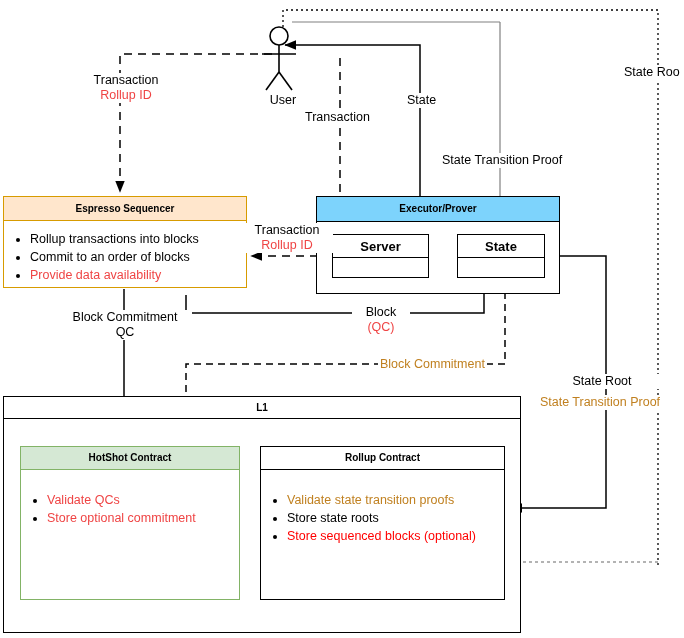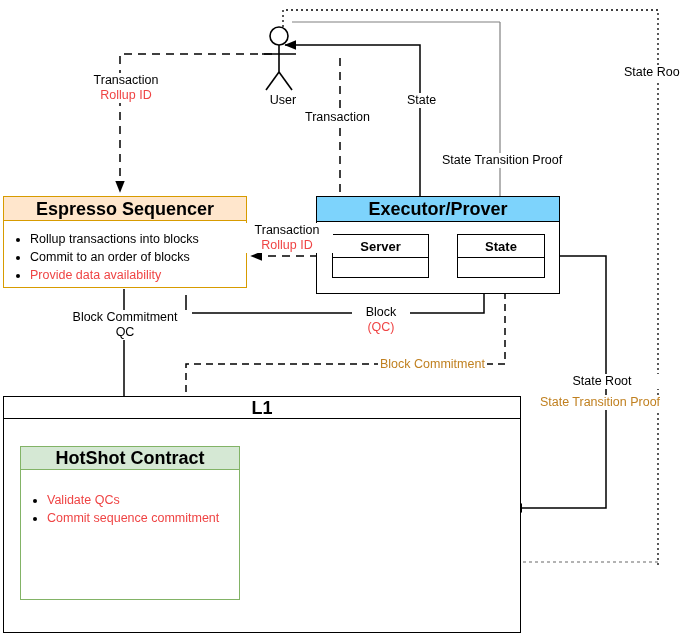--- a/index.html
+++ b/index.html
@@ -25,21 +25,21 @@
   }
   .box {
     position: absolute;
     box-sizing: border-box;
     background: #ffffff;
   }
   .box-hdr {
     box-sizing: border-box;
     text-align: center;
     font-weight: bold;
-    font-size: 18px;
+    font-size: 10px;
     color: #000000;
     line-height: 1;
     display: flex;
     align-items: center;
     justify-content: center;
   }
   .box-body {
     box-sizing: border-box;
   }
   ul.bullets {
@@ -242,25 +242,35 @@
 
   <div class="box" id="l1">
     <div class="box-hdr">L1</div>
   </div>
 
   <div class="box" id="hotshot">
     <div class="box-hdr">HotShot Contract</div>
     <div class="box-body">
       <ul class="bullets">
         <li class="green">Validate QCs</li>
-        <li class="green">Commit sequence commitment</li>
+        <li class="green">Store optional commitment</li>
       </ul>
     </div>
   </div>
 
+  <div class="box" id="rollup">
+    <div class="box-hdr">Rollup Contract</div>
+    <div class="box-body">
+      <ul class="bullets">
+        <li class="orange">Validate state transition proofs</li>
+        <li>Store state roots</li>
+        <li class="red">Store sequenced blocks (optional)</li>
+      </ul>
+    </div>
+  </div>
 
   <div class="lbl ctr" id="user-label">User</div>
 
   <div class="lbl ctr" style="left:78px; top:73px; width:92px;">Transaction</div>
   <div class="lbl ctr green" style="left:78px; top:88px; width:92px;">Rollup ID</div>
 
   <div class="lbl" style="left:303px; top:110px;">Transaction</div>
 
   <div class="lbl" style="left:405px; top:93px;">State</div>
 

